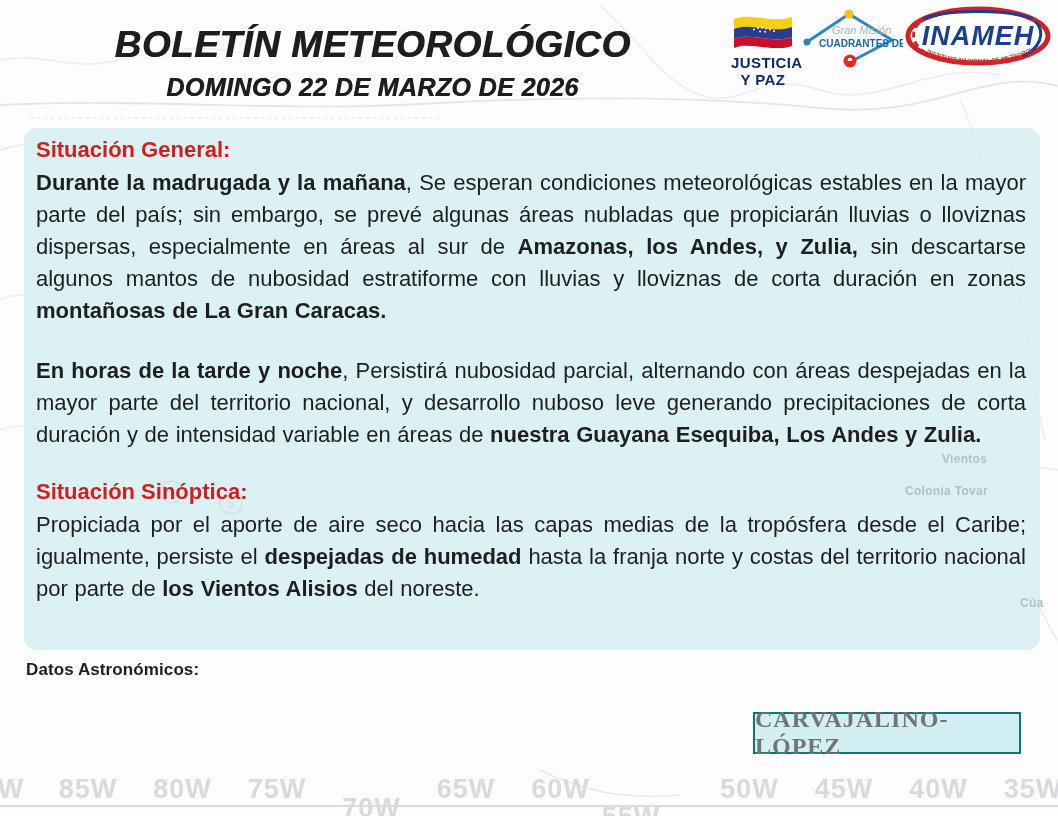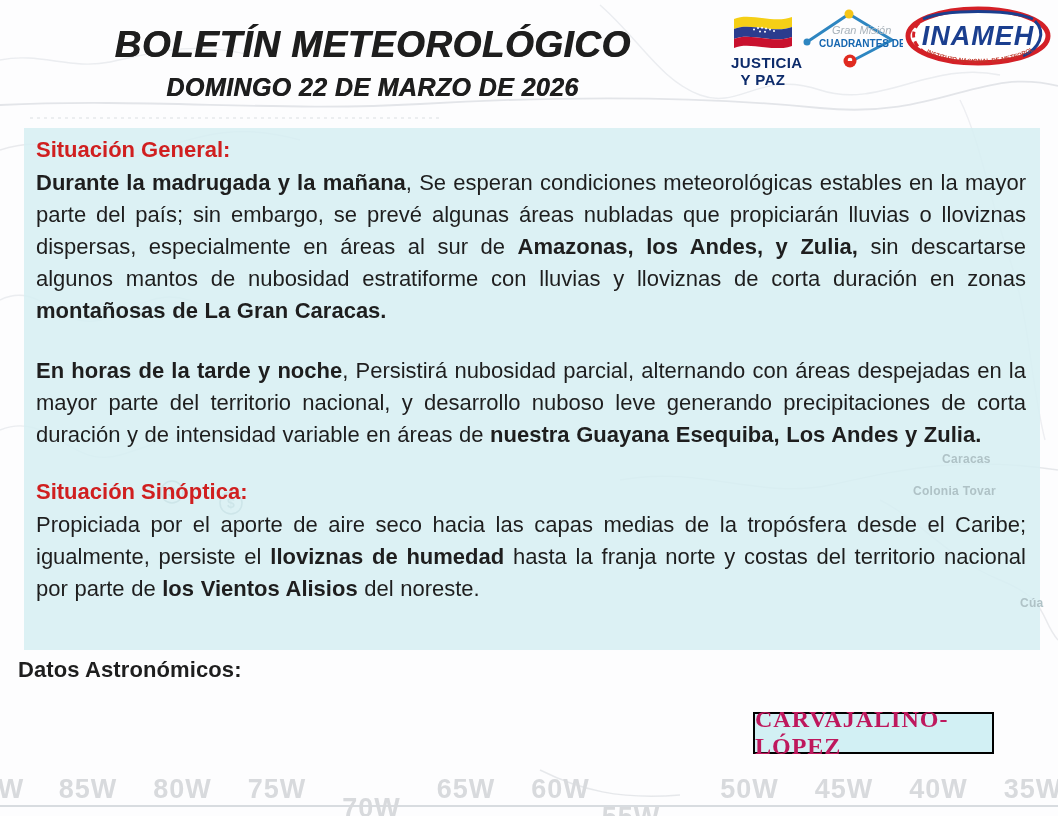--- a/index.html
+++ b/index.html
@@ -60,53 +60,54 @@
   .logo-flag{left:731px;top:10px;width:64px;text-align:center;}
   .flag-label{font-size:15px;font-weight:bold;color:#0d2b6b;letter-spacing:.4px;margin-top:2px;}
   .logo-cuadrantes{left:797px;top:6px;width:106px;}
   .logo-inameh{left:905px;top:5px;width:146px;}
   
   .content-box{
     position:absolute;left:24px;top:128px;width:1016px;height:522px;
     background:var(--box-bg);
     z-index:2;
     padding:9px 14px 0 12px;
+    border-radius:13px;
   }
   .sec-heading{
     color:var(--red);
     font-weight:bold;
     font-size:22px;
     margin:0 0 4px 0;
   }
   .para{
     font-size:22px;
     line-height:32px;
     text-align:justify;
     word-spacing:.5px;
     margin:0 0 28px 0;
   }
   .para .b{font-weight:bold;}
   
   .astro{
-    position:absolute;left:18px;top:654px;z-index:2;
-    font-size:22px;font-weight:bold;line-height:32.5px;
+    position:absolute;left:26px;top:654px;z-index:2;
+    font-size:17px;font-weight:bold;line-height:32.5px;
     letter-spacing:.1px;
     text-align:center;
   }
   
   .signature-box{
-    position:absolute;left:753px;top:712px;width:241px;height:42px;
+    position:absolute;left:753px;top:712px;width:268px;height:42px;
     background:var(--sig-bg);
-    border:2px solid #000000;
+    border:2px solid #0f766e;
     z-index:4;
     display:flex;align-items:center;justify-content:center;
     font-family:"Liberation Serif",serif;
     font-size:24px;font-weight:bold;
     letter-spacing:1px;
-    color:#be185d;
+    color:#737373;
   }
 </style>
 </head>
 <body>
 
 <div class="page">
 
   <svg class="map-bg" width="1058" height="816" viewBox="0 0 1058 816">
     <g fill="none" stroke="var(--map-line)" stroke-width="1.4">
       <path d="M0,150 C60,130 90,170 140,155 S230,120 300,140" opacity="0.8"></path>
@@ -142,22 +143,22 @@
       <span style="left: 431px;">65W</span>
       <span style="left: 525.5px;">60W</span>
       <span style="left: 596px; margin-top: 28px;">55W</span>
       <span style="left: 714.5px;">50W</span>
       <span style="left: 809px;">45W</span>
       <span style="left: 903.5px;">40W</span>
       <span style="left: 998px;">35W</span>
     </div>
 
   <div id="faint-cities">
-      <span class="faint-city" style="left: 942px; top: 452px;">Caracas</span>
-      <span class="faint-city" style="left: 905px; top: 484px; margin-left: 8px;">Colonia Tovar</span>
+      <span class="faint-city" style="left: 942px; top: 452px;">Vientos</span>
+      <span class="faint-city" style="left: 905px; top: 484px;">Colonia Tovar</span>
       <span class="faint-city" style="left: 1020px; top: 596px;">Cúa</span>
     </div>
 
   <div class="titles">
     <div class="page-title">BOLETÍN METEOROLÓGICO</div>
     <div class="page-date">DOMINGO 22 DE MARZO DE 2026</div>
   </div>
 
   <div class="logo logo-flag">
     <svg width="62" height="38" viewBox="0 0 62 38">
@@ -204,21 +205,21 @@
       </text>
     </svg>
   </div>
 
   <main class="content-box">
     <div id="sections">
         <div class="sec-heading">Situación General:</div>
         <p class="para"><span class="b">Durante la madrugada y la mañana</span><span>, Se esperan condiciones meteorológicas estables en la mayor parte del país; sin embargo, se prevé algunas áreas nubladas que propiciarán lluvias o lloviznas dispersas, especialmente en áreas al sur de </span><span class="b">Amazonas, los Andes, y Zulia,</span><span> sin descartarse algunos mantos de nubosidad estratiforme con lluvias y lloviznas de corta duración en zonas </span><span class="b">montañosas de La Gran Caracas.</span></p>
         <p class="para"><span class="b">En horas de la tarde y noche</span><span>, Persistirá nubosidad parcial, alternando con áreas despejadas en la mayor parte del territorio nacional, y desarrollo nuboso leve generando precipitaciones de corta duración y de intensidad variable en áreas de </span><span class="b">nuestra Guayana Esequiba, Los Andes y Zulia.</span></p>
         <div class="sec-heading">Situación Sinóptica:</div>
-        <p class="para"><span>Propiciada por el aporte de aire seco hacia las capas medias de la tropósfera desde el Caribe; igualmente, persiste el </span><span class="b">lloviznas de humedad</span><span> hasta la franja norte y costas del territorio nacional por parte de </span><span class="b">los Vientos Alisios</span><span> del noreste.</span></p>
+        <p class="para"><span>Propiciada por el aporte de aire seco hacia las capas medias de la tropósfera desde el Caribe; igualmente, persiste el </span><span class="b">despejadas de humedad</span><span> hasta la franja norte y costas del territorio nacional por parte de </span><span class="b">los Vientos Alisios</span><span> del noreste.</span></p>
       </div>
   </main>
 
   <section class="astro">
     <div>Datos Astronómicos:</div>
   </section>
 
   <div class="signature-box">CARVAJALINO- LÓPEZ</div>
 
 </div>

